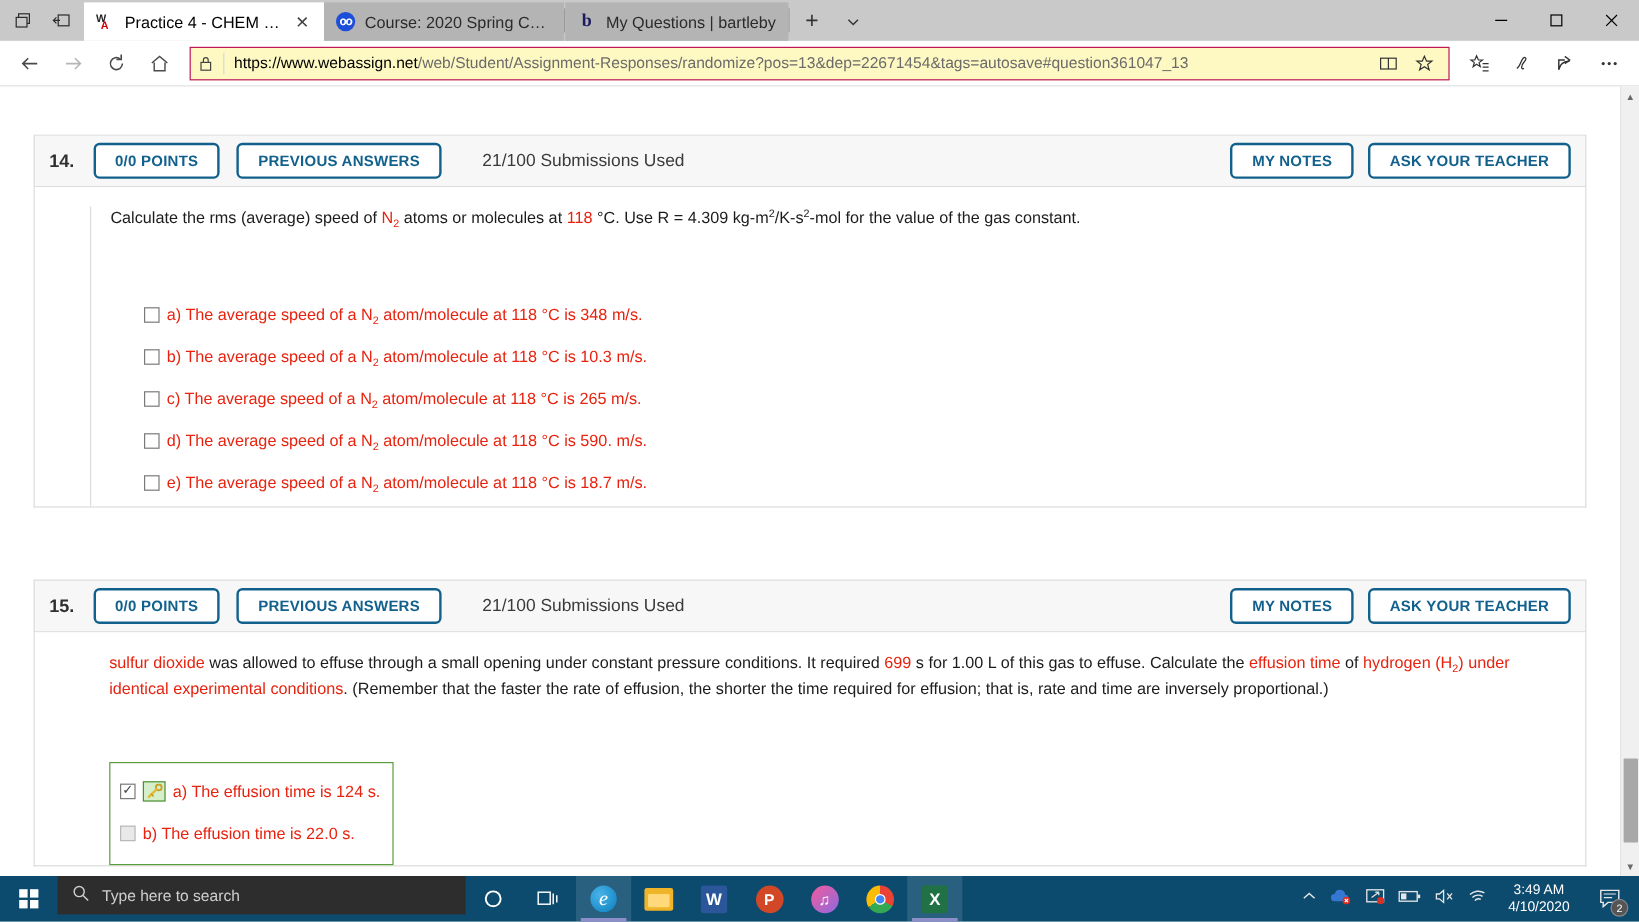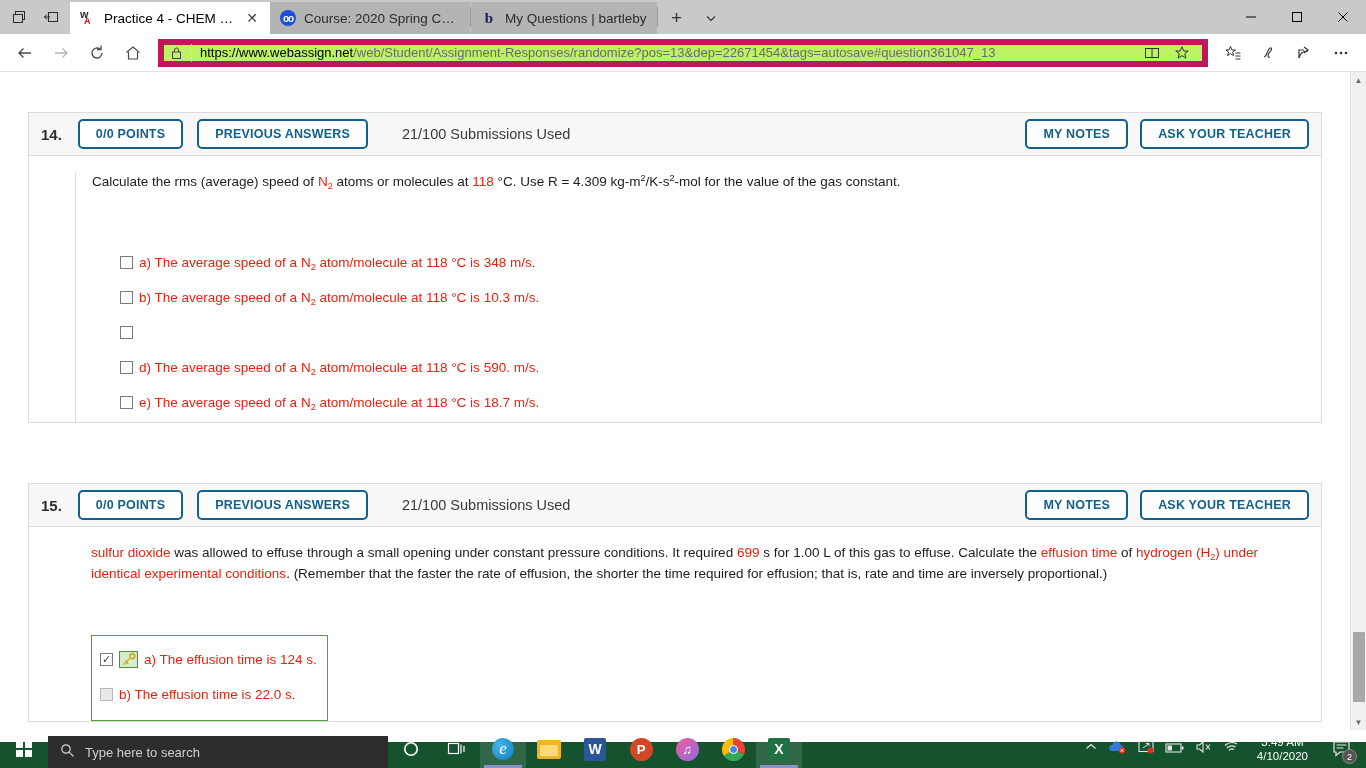--- a/index.html
+++ b/index.html
@@ -75,21 +75,21 @@
     height: 38px; background: #ffffff; display: flex; align-items: center;
     padding: 0 8px; gap: 2px; border-bottom: 1px solid #e2e2e2;
   }
   .navbtn {
     width: 34px; height: 32px; display: flex; align-items: center; justify-content: center;
     color: #4a4a4a;
   }
   .navbtn.disabled { color: #b5b5b5; }
   .urlbar {
     flex: 1 1 auto; height: 28px; margin: 0 6px;
-    border: 6px solid #be185d; background: #bef264;
+    border: 1px solid #be185d; background: #fef9c3;
     display: flex; align-items: center; padding: 0 6px; gap: 8px;
   }
   .urlbar .lock { color: #444; display: flex; align-items: center; }
   .urlbar .urlsep { width: 1px; height: 18px; background: #d8d8d8; }
   .urltext { font-size: 13px; color: #6b6b6b; white-space: nowrap; overflow: hidden; }
   .urltext b { color: #000; font-weight: normal; }
   .urlbar-right { display: flex; align-items: center; gap: 2px; margin-left: auto; }
   .ubtn { width: 28px; height: 26px; display: flex; align-items: center; justify-content: center; color: #333; }
   .toolbar-right { display: flex; align-items: center; gap: 2px; }
   .tbtn { width: 34px; height: 32px; display: flex; align-items: center; justify-content: center; color: #333; }
@@ -162,22 +162,22 @@
     font-size: 8px; color: #6a6a6a;
   }
   .pscroll .arrow.bottom { position: absolute; bottom: 0; left: 0; right: 0; }
   .pscroll .thumb {
     position: absolute; left: 2px; width: 12px; background: #a8a8a8; border-radius: 1px;
   }
 
   
   .taskbar {
     position: absolute; bottom: 0; left: 0;
-    width: 1366px; height: 26px; background: #14532d;
-    display: flex; align-items: flex-end;
+    width: 1366px; height: 38px; background: #0c4a6e;
+    display: flex; align-items: flex-start;
   }
   .startbtn { width: 48px; height: 38px; display: flex; align-items: center; justify-content: center; }
   .winlogo { width: 16px; height: 16px; display: grid; grid-template-columns: 1fr 1fr; grid-template-rows: 1fr 1fr; gap: 2px; }
   .winlogo i { background: #ffffff; display: block; }
   .searchbox {
     width: 340px; height: 32px; background: #2d2d2d;
     display: flex; align-items: center; gap: 10px; padding: 0 12px;
     color: #cfcfcf; font-size: 13px;
   }
   .tb-icons { display: flex; align-items: center; }
@@ -373,20 +373,21 @@
               <div class="choice">
                 <span class="cbx"></span>
                 <span class="clabel"><span>a)</span><span> The average speed of a </span><span>N</span><sub>2</sub><span> atom/molecule at 118 °C is </span><span>348 m/s.</span></span>
               </div>
               <div class="choice">
                 <span class="cbx"></span>
                 <span class="clabel"><span>b)</span><span> The average speed of a </span><span>N</span><sub>2</sub><span> atom/molecule at 118 °C is </span><span>10.3 m/s.</span></span>
               </div>
               <div class="choice">
                 <span class="cbx"></span>
+                <span class="clabel"><span>c)</span><span> The average speed of a </span><span>N</span><sub>2</sub><span> atom/molecule at 118 °C is </span><span>265 m/s.</span></span>
               </div>
               <div class="choice">
                 <span class="cbx"></span>
                 <span class="clabel"><span>d)</span><span> The average speed of a </span><span>N</span><sub>2</sub><span> atom/molecule at 118 °C is </span><span>590. m/s.</span></span>
               </div>
               <div class="choice">
                 <span class="cbx"></span>
                 <span class="clabel"><span>e)</span><span> The average speed of a </span><span>N</span><sub>2</sub><span> atom/molecule at 118 °C is </span><span>18.7 m/s.</span></span>
               </div>
             </div>

